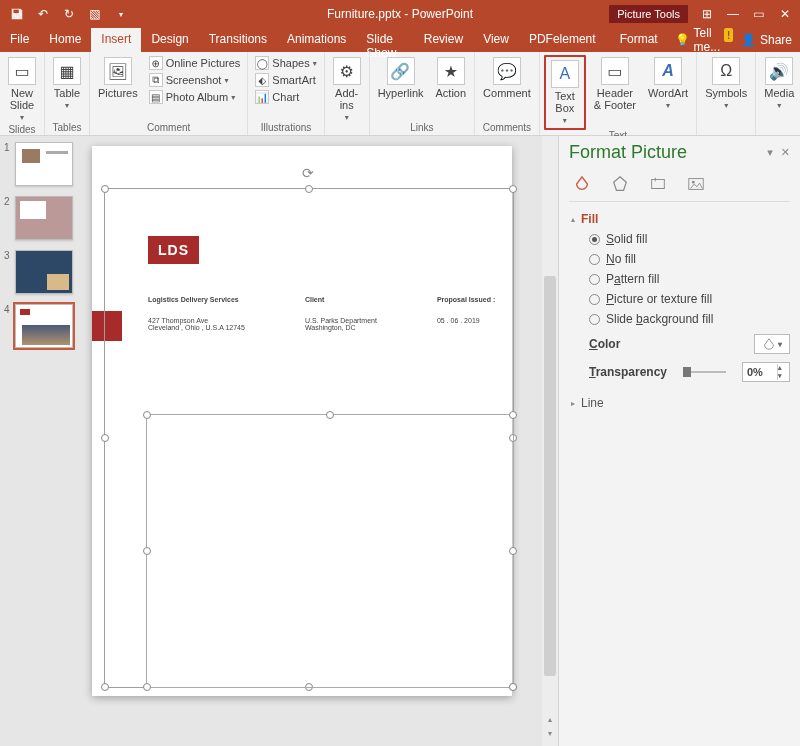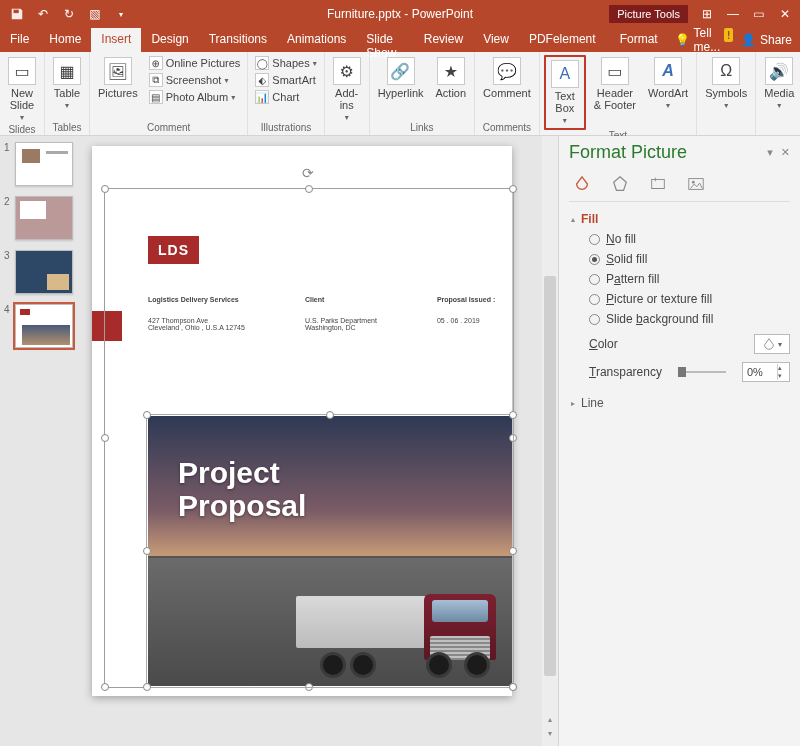--- a/index.html
+++ b/index.html
@@ -56,21 +56,21 @@
   .pane-head .ctrls { margin-left:auto; display:flex; gap:8px; color:#888; font-size:11px; }
   .pane-icons { display:flex; gap:16px; padding:10px 0 6px 2px; border-bottom:1px solid #dcdcdc; }
   .pane-icons .pi { width:22px; height:22px; display:flex; align-items:center; justify-content:center; border:1px solid transparent; }
   .pane-icons .pi.active { color:#c85a3f; }
   .section-title { color:#b7472a; font-size:12px; padding:10px 0 6px 2px; display:flex; align-items:center; gap:6px; }
   .radio-list { padding-left:20px; display:flex; flex-direction:column; gap:6px; }
   .radio-row { display:flex; align-items:center; gap:6px; font-size:12px; }
   .radio { width:11px; height:11px; border:1px solid #888; border-radius:50%; display:inline-block; position:relative; }
   .radio.checked::after { content:""; position:absolute; inset:2px; background:#555; border-radius:50%; }
   .underletter { text-decoration:underline; }
-  .field-row { display:flex; align-items:center; gap:8px; padding:8px 0 0 20px; font-size:12px; }
+  .field-row { display:flex; align-items:center; gap:8px; padding:8px 0 0 20px; font-size:12px;font-weight:bold; }
   .colorbtn { margin-left:auto; width:36px; height:20px; border:1px solid #bbb; background:#fff; display:flex; align-items:center; justify-content:center; }
   .slider-track { flex:1; height:2px; background:#bbb; position:relative; margin:0 8px; }
   .slider-thumb { position:absolute; left:0; top:-4px; width:8px; height:10px; background:#777; }
   .spin { width:48px; height:20px; border:1px solid #bbb; background:#fff; display:flex; align-items:center; }
   .spin .val { flex:1; padding-left:4px; font-size:11px; }
   .spin .ar { width:12px; display:flex; flex-direction:column; font-size:7px; color:#666; border-left:1px solid #ccc; }
   
   .lds { background:#a82b2b; color:#fff; font-weight:bold; padding:6px 10px; font-size:14px; letter-spacing:1px; display:inline-block; }
   .redblock { background:#a82b2b; position:absolute; }
   .tiny { font-size:7px; color:#444; }
@@ -338,38 +338,20 @@
               <div>Washington, DC</div>
             </div>
             <div>
               <div class="tiny-bold">Proposal Issued :</div>
               <div style="height:14px"></div>
               <div>05 . 06 . 2019</div>
             </div>
           </div>
         </div>
 
-        <div class="imgarea">
-          <div class="road"></div>
-          <div class="horizon"></div>
-          <div class="proj">
-            <div>Project</div>
-            <div>Proposal</div>
-          </div>
-          <div class="truck">
-            <div class="trailer"></div>
-              <div class="cab"></div>
-              <div class="wind"></div>
-              <div class="grille"></div>
-            <div class="wheel w1"></div>
-              <div class="wheel w2"></div>
-              <div class="wheel w3"></div>
-              <div class="wheel w4"></div>
-          </div>
-        </div>
 
         <div class="selection" style="left:12px;top:42px;right:-2px;bottom:8px">
           <span class="rotate-handle">⟳</span>
           <span class="handle" style="left:-4px;top:-4px"></span>
           <span class="handle" style="right:-4px;top:-4px"></span>
           <span class="handle" style="left:-4px;bottom:-4px"></span>
           <span class="handle" style="right:-4px;bottom:-4px"></span>
           <span class="handle" style="left:50%;top:-4px;margin-left:-4px"></span>
           <span class="handle" style="left:50%;bottom:-4px;margin-left:-4px"></span>
           <span class="handle" style="left:-4px;top:50%;margin-top:-4px"></span>
@@ -426,26 +408,26 @@
             <path d="M4 15l4-5 3 3 3-4 3 6" fill="none" stroke="#888"></path>
           </svg>
         </span>
     </div>
     <div class="section-title">
         <span class="caret">▴</span>
         <span style="font-weight:600">Fill</span>
       </div>
     <div class="radio-list">
       <label class="radio-row">
+          <span class="radio checked"></span>
+          <span><span class="underletter">S</span><span>olid fill</span></span>
+        </label>
+      <label class="radio-row">
           <span class="radio"></span>
           <span><span class="underletter">N</span><span>o fill</span></span>
-        </label>
-      <label class="radio-row">
-          <span class="radio checked"></span>
-          <span><span class="underletter">S</span><span>olid fill</span></span>
         </label>
       <label class="radio-row">
           <span class="radio"></span>
           <span>P<span class="underletter">a</span><span>ttern fill</span></span>
         </label>
       <label class="radio-row">
           <span class="radio"></span>
           <span><span class="underletter">P</span><span>icture or texture fill</span></span>
         </label>
       <label class="radio-row">

